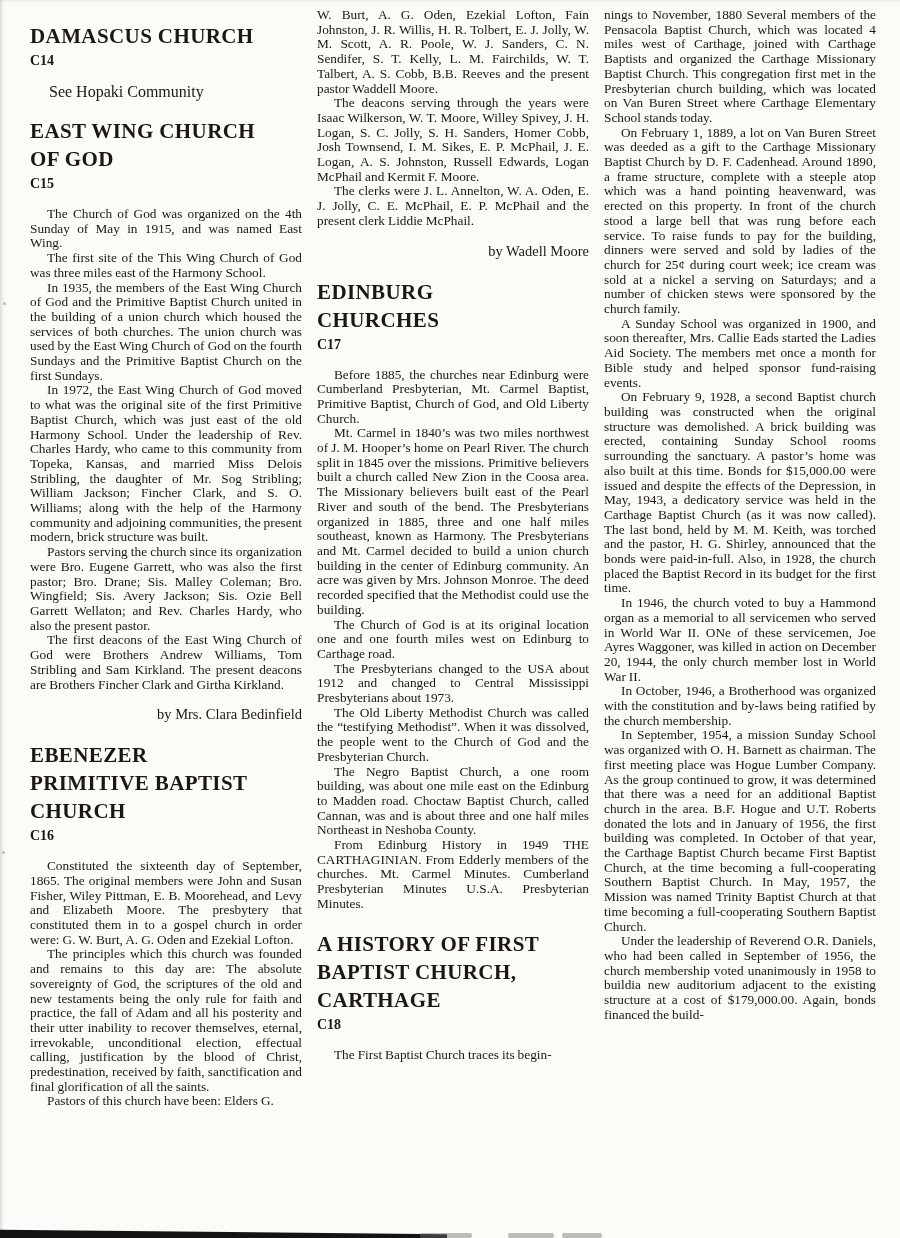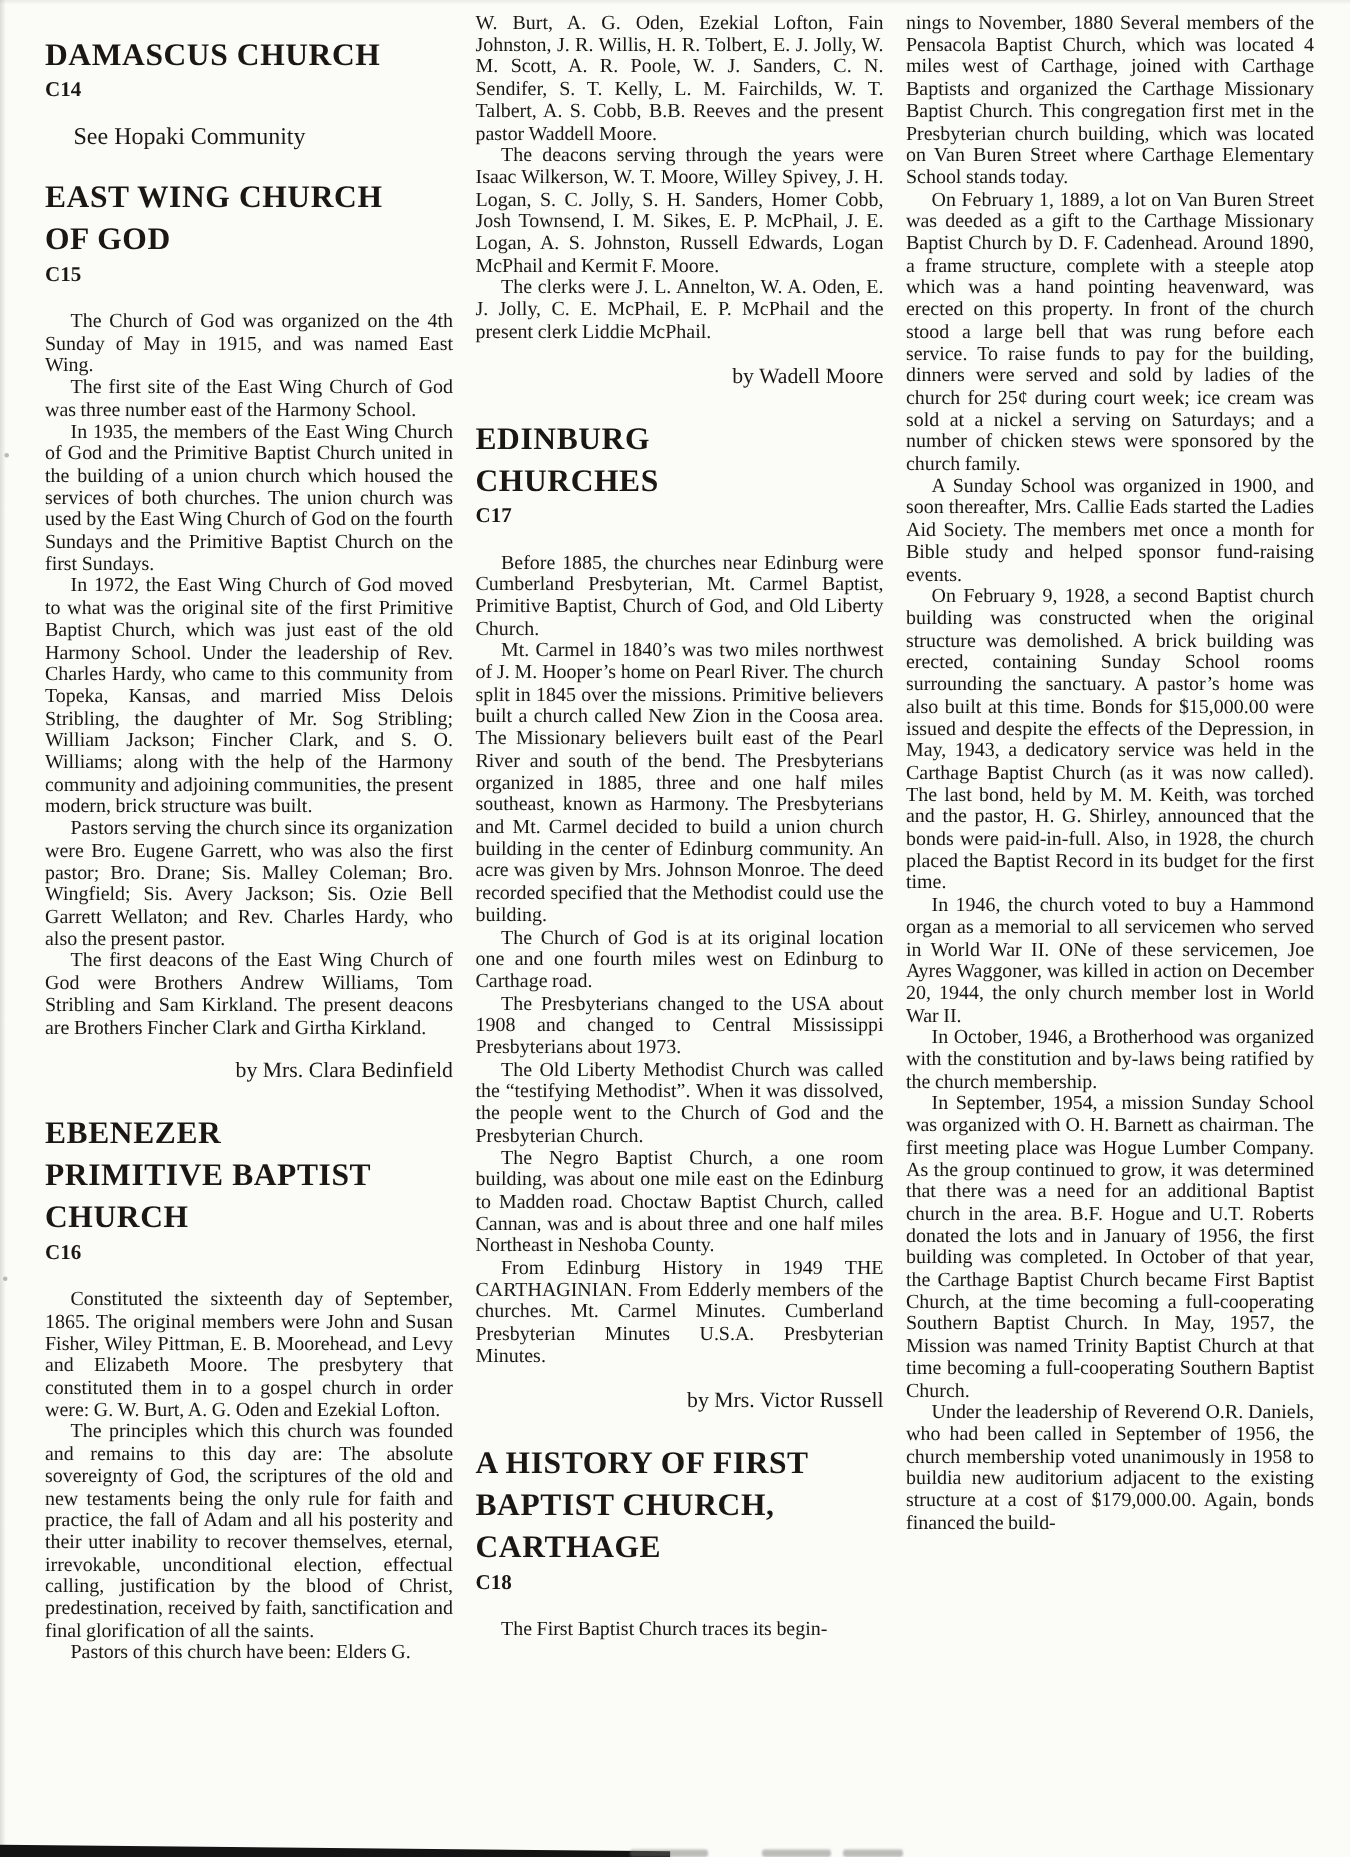--- a/index.html
+++ b/index.html
@@ -102,21 +102,21 @@
 <div class="page">
   <div class="columns">
     <div class="col">
         <div class="heading first">DAMASCUS CHURCH</div>
         <div class="code">C14</div>
         <div class="note">See Hopaki Community</div>
         <div class="heading">EAST WING CHURCH
 OF GOD</div>
         <div class="code">C15</div>
         <div class="para">The Church of God was organized on the 4th Sunday of May in 1915, and was named East Wing.</div>
-        <div class="para">The first site of the East Wing Church of God was three number east of the Harmony School.</div>
+        <div class="para">The first site of the This Wing Church of God was three miles east of the Harmony School.</div>
         <div class="para">In 1935, the members of the East Wing Church of God and the Primitive Baptist Church united in the building of a union church which housed the services of both churches. The union church was used by the East Wing Church of God on the fourth Sundays and the Primitive Baptist Church on the first Sundays.</div>
         <div class="para">In 1972, the East Wing Church of God moved to what was the original site of the first Primitive Baptist Church, which was just east of the old Harmony School. Under the leadership of Rev. Charles Hardy, who came to this community from Topeka, Kansas, and married Miss Delois Stribling, the daughter of Mr. Sog Stribling; William Jackson; Fincher Clark, and S. O. Williams; along with the help of the Harmony community and adjoining communities, the present modern, brick structure was built.</div>
         <div class="para">Pastors serving the church since its organization were Bro. Eugene Garrett, who was also the first pastor; Bro. Drane; Sis. Malley Coleman; Bro. Wingfield; Sis. Avery Jackson; Sis. Ozie Bell Garrett Wellaton; and Rev. Charles Hardy, who also the present pastor.</div>
         <div class="para">The first deacons of the East Wing Church of God were Brothers Andrew Williams, Tom Stribling and Sam Kirkland. The present deacons are Brothers Fincher Clark and Girtha Kirkland.</div>
         <div class="byline">by Mrs. Clara Bedinfield</div>
         <div class="heading">EBENEZER
 PRIMITIVE BAPTIST
 CHURCH</div>
         <div class="code">C16</div>
         <div class="para">Constituted the sixteenth day of September, 1865. The original members were John and Susan Fisher, Wiley Pittman, E. B. Moorehead, and Levy and Elizabeth Moore. The presbytery that constituted them in to a gospel church in order were: G. W. Burt, A. G. Oden and Ezekial Lofton.</div>
@@ -127,25 +127,24 @@
         <div class="para noindent">W. Burt, A. G. Oden, Ezekial Lofton, Fain Johnston, J. R. Willis, H. R. Tolbert, E. J. Jolly, W. M. Scott, A. R. Poole, W. J. Sanders, C. N. Sendifer, S. T. Kelly, L. M. Fairchilds, W. T. Talbert, A. S. Cobb, B.B. Reeves and the present pastor Waddell Moore.</div>
         <div class="para">The deacons serving through the years were Isaac Wilkerson, W. T. Moore, Willey Spivey, J. H. Logan, S. C. Jolly, S. H. Sanders, Homer Cobb, Josh Townsend, I. M. Sikes, E. P. McPhail, J. E. Logan, A. S. Johnston, Russell Edwards, Logan McPhail and Kermit F. Moore.</div>
         <div class="para">The clerks were J. L. Annelton, W. A. Oden, E. J. Jolly, C. E. McPhail, E. P. McPhail and the present clerk Liddie McPhail.</div>
         <div class="byline">by Wadell Moore</div>
         <div class="heading">EDINBURG
 CHURCHES</div>
         <div class="code">C17</div>
         <div class="para">Before 1885, the churches near Edinburg were Cumberland Presbyterian, Mt. Carmel Baptist, Primitive Baptist, Church of God, and Old Liberty Church.</div>
         <div class="para">Mt. Carmel in 1840’s was two miles northwest of J. M. Hooper’s home on Pearl River. The church split in 1845 over the missions. Primitive believers built a church called New Zion in the Coosa area. The Missionary believers built east of the Pearl River and south of the bend. The Presbyterians organized in 1885, three and one half miles southeast, known as Harmony. The Presbyterians and Mt. Carmel decided to build a union church building in the center of Edinburg community. An acre was given by Mrs. Johnson Monroe. The deed recorded specified that the Methodist could use the building.</div>
         <div class="para">The Church of God is at its original location one and one fourth miles west on Edinburg to Carthage road.</div>
-        <div class="para">The Presbyterians changed to the USA about 1908 and changed to Central Mississippi Presbyterians about 1973.</div>
+        <div class="para">The Presbyterians changed to the USA about 1912 and changed to Central Mississippi Presbyterians about 1973.</div>
         <div class="para">The Old Liberty Methodist Church was called the “testifying Methodist”. When it was dissolved, the people went to the Church of God and the Presbyterian Church.</div>
         <div class="para">The Negro Baptist Church, a one room building, was about one mile east on the Edinburg to Madden road. Choctaw Baptist Church, called Cannan, was and is about three and one half miles Northeast in Neshoba County.</div>
         <div class="para">From Edinburg History in 1949 THE CARTHAGINIAN. From Edderly members of the churches. Mt. Carmel Minutes. Cumberland Presbyterian Minutes U.S.A. Presbyterian Minutes.</div>
-        <div class="byline">by Mrs. Victor Russell</div>
         <div class="heading">A HISTORY OF FIRST
 BAPTIST CHURCH,
 CARTHAGE</div>
         <div class="code">C18</div>
         <div class="para">The First Baptist Church traces its begin-</div>
       </div>
     <div class="col">
         <div class="para noindent">nings to November, 1880 Several members of the Pensacola Baptist Church, which was located 4 miles west of Carthage, joined with Carthage Baptists and organized the Carthage Missionary Baptist Church. This congregation first met in the Presbyterian church building, which was located on Van Buren Street where Carthage Elementary School stands today.</div>
         <div class="para">On February 1, 1889, a lot on Van Buren Street was deeded as a gift to the Carthage Missionary Baptist Church by D. F. Cadenhead. Around 1890, a frame structure, complete with a steeple atop which was a hand pointing heavenward, was erected on this property. In front of the church stood a large bell that was rung before each service. To raise funds to pay for the building, dinners were served and sold by ladies of the church for 25¢ during court week; ice cream was sold at a nickel a serving on Saturdays; and a number of chicken stews were sponsored by the church family.</div>
         <div class="para">A Sunday School was organized in 1900, and soon thereafter, Mrs. Callie Eads started the Ladies Aid Society. The members met once a month for Bible study and helped sponsor fund-raising events.</div>

